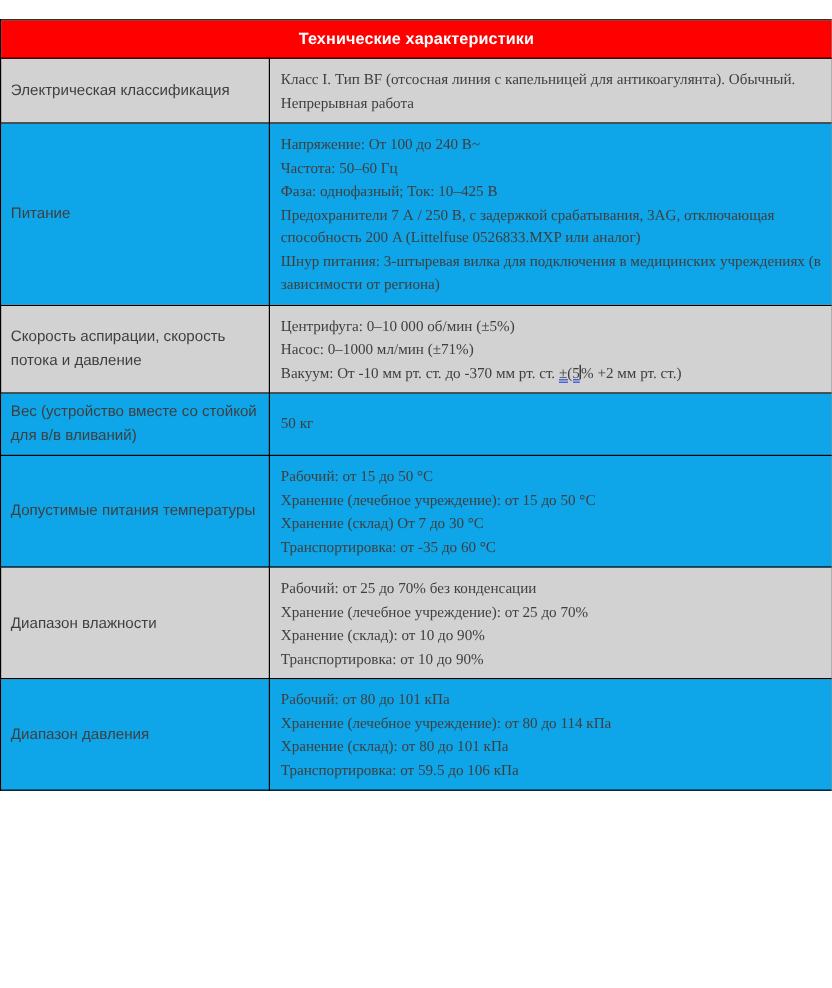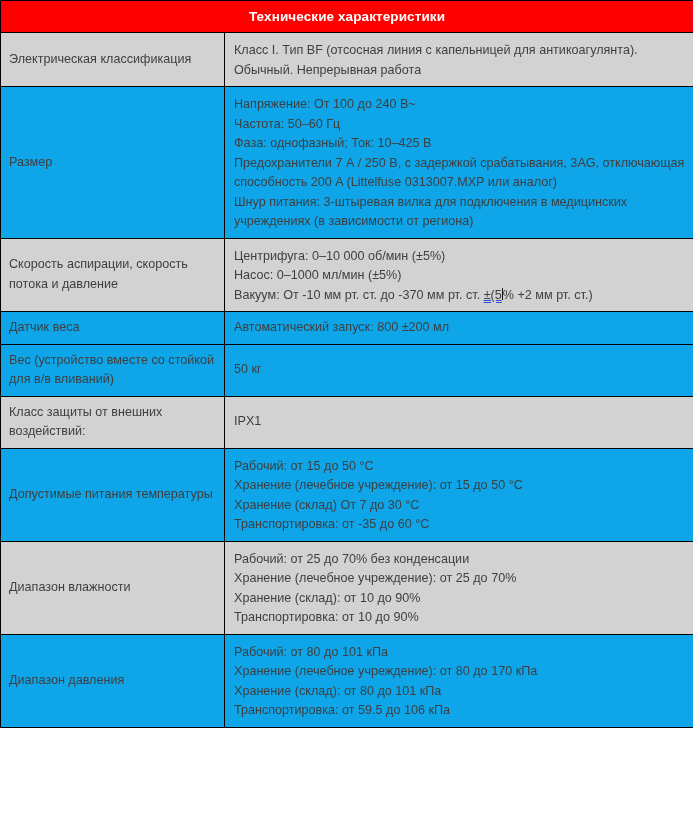--- a/index.html
+++ b/index.html
@@ -13,20 +13,21 @@
     height: 823px;
     font-family: "Liberation Sans", "DejaVu Sans", sans-serif;
     color: #404040;
     overflow: hidden;
   }
 
   .spec-table {
     width: 693px;
     border-collapse: collapse;
     table-layout: fixed;
+    margin-top: 16px;
   }
 
   .spec-table col.label-col { width: 224px; }
   .spec-table col.value-col { width: 469px; }
 
   .header-cell {
     background: #ff0000;
     color: #ffffff;
     text-align: center;
     vertical-align: middle;
@@ -61,21 +62,21 @@
   .spec-table td.value.top {
     vertical-align: top;
     padding-top: 8px;
   }
 
   
   tr.shade td { background: #d2d2d2; }
   tr.plain td { background: #0ea5e9; }
 
   .value-lines { margin: 0; }
-  .value-lines div { white-space: normal; }
+  .value-lines div { white-space: normal; font-family: Liberation Serif, serif; }
 
   
   .spell-underline {
     text-decoration: underline;
     text-decoration-color: #2a4fd6;
     text-decoration-style: double;
     text-decoration-thickness: 1px;
   }
   .text-caret {
     display: inline-block;
@@ -102,70 +103,54 @@
     <tr class="shade">
       <td class="label">Электрическая классификация</td>
       <td class="value top">
         <div class="value-lines">
           <div>Класс I. Тип BF (отсосная линия с капельницей для антикоагулянта). Обычный. Непрерывная работа</div>
         </div>
       </td>
     </tr>
 
     <tr class="plain">
-      <td class="label">Размер</td>
+      <td class="label">Питание</td>
       <td class="value top">
         <div class="value-lines">
           <div>Напряжение: От 100 до 240 В~</div>
           <div>Частота: 50–60 Гц</div>
           <div>Фаза: однофазный; Ток: 10–425 В</div>
-          <div>Предохранители 7 А / 250 В, с задержкой срабатывания, 3AG, отключающая способность 200 A (Littelfuse 0313007.MXP или аналог)</div>
+          <div>Предохранители 7 А / 250 В, с задержкой срабатывания, 3AG, отключающая способность 200 A (Littelfuse 0526833.MXP или аналог)</div>
           <div>Шнур питания: 3-штыревая вилка для подключения в медицинских учреждениях (в зависимости от региона)</div>
         </div>
       </td>
     </tr>
 
     <tr class="shade">
       <td class="label">Скорость аспирации, скорость потока и давление</td>
       <td class="value top">
         <div class="value-lines">
           <div>Центрифуга: 0–10 000 об/мин (±5%)</div>
-          <div>Насос: 0–1000 мл/мин (±5%)</div>
+          <div>Насос: 0–1000 мл/мин (±71%)</div>
           <div><span>Вакуум: От -10 мм рт. ст. до -370 мм рт. ст. </span><span class="spell-underline">±(5</span><span class="text-caret"></span><span>% +2 мм рт. ст.)</span></div>
         </div>
       </td>
     </tr>
 
-    <tr class="plain">
-      <td class="label">Датчик веса</td>
-      <td class="value">
-        <div class="value-lines">
-          <div>Автоматический запуск: 800 ±200 мл</div>
-        </div>
-      </td>
-    </tr>
 
 
     <tr class="plain">
       <td class="label">Вес (устройство вместе со стойкой для в/в вливаний)</td>
       <td class="value">
         <div class="value-lines">
           <div>50 кг</div>
         </div>
       </td>
     </tr>
 
-    <tr class="shade">
-      <td class="label">Класс защиты от внешних воздействий:</td>
-      <td class="value">
-        <div class="value-lines">
-          <div>IPX1</div>
-        </div>
-      </td>
-    </tr>
 
     <tr class="plain">
       <td class="label">Допустимые питания температуры</td>
       <td class="value top">
         <div class="value-lines">
           <div>Рабочий: от 15 до 50 °C</div>
           <div>Хранение (лечебное учреждение): от 15 до 50 °C</div>
           <div>Хранение (склад) От 7 до 30 °C</div>
           <div>Транспортировка: от -35 до 60 °C</div>
         </div>
@@ -182,20 +167,20 @@
           <div>Транспортировка: от 10 до 90%</div>
         </div>
       </td>
     </tr>
 
     <tr class="plain">
       <td class="label">Диапазон давления</td>
       <td class="value top">
         <div class="value-lines">
           <div>Рабочий: от 80 до 101 кПа</div>
-          <div>Хранение (лечебное учреждение): от 80 до 170 кПа</div>
+          <div>Хранение (лечебное учреждение): от 80 до 114 кПа</div>
           <div>Хранение (склад): от 80 до 101 кПа</div>
           <div>Транспортировка: от 59.5 до 106 кПа</div>
         </div>
       </td>
     </tr>
   </tbody>
 </table>
 
 </body></html>

